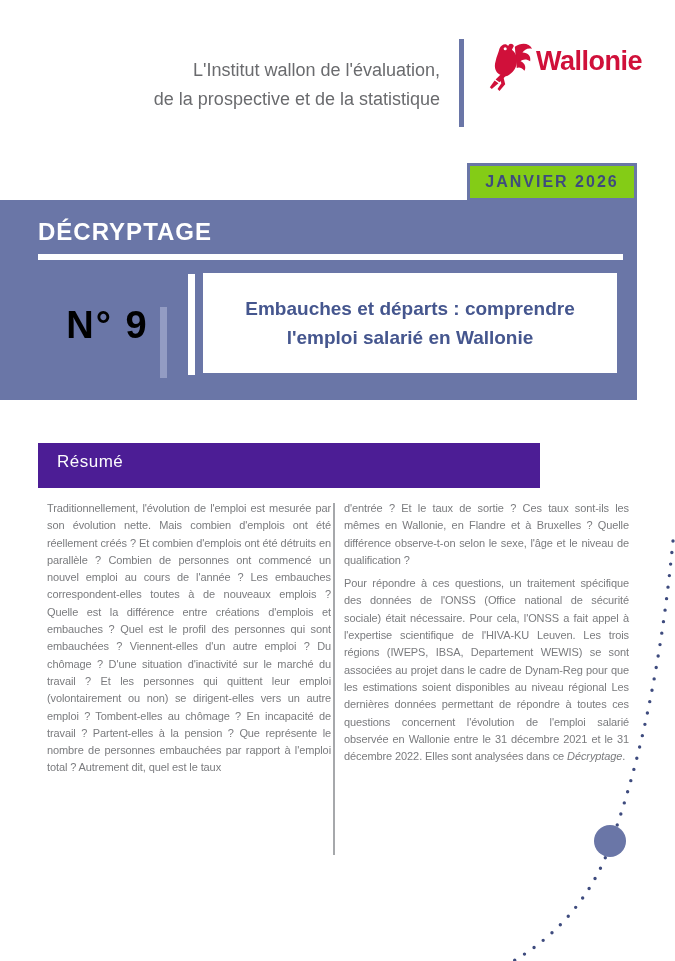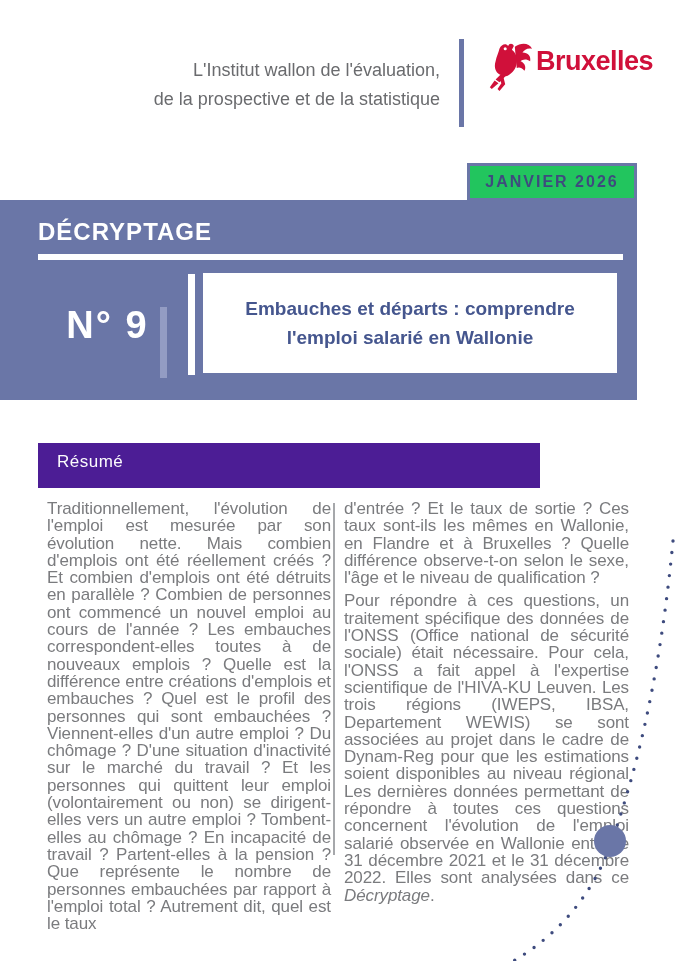--- a/index.html
+++ b/index.html
@@ -30,41 +30,41 @@
     position:absolute; left:0; top:0; width:40px; height:34px;
     background:#e2173d; border-radius:5px;
   }
   .iweps-word {
     position:absolute; left:48px; top:2px;
     font-size:28px; font-weight:800; color:#2b2b2e; letter-spacing:-0.5px;
   }
   
   .date-badge {
     position:absolute; left:467px; top:163px; width:170px; height:38px;
-    background:#22c55e; border:3px solid #6a76a7;
+    background:#84cc16; border:3px solid #6a76a7;
     display:flex; align-items:center; justify-content:center;
     font-size:16px; font-weight:700; letter-spacing:2px; color:#3e4b7e;
   }
   
   .band {
     position:absolute; left:0; top:200px; width:637px; height:200px;
     background:#6a76a7;
   }
   .collection {
     position:absolute; left:38px; top:18px;
     font-size:24px; font-weight:700; letter-spacing:1px; color:#ffffff;
   }
   .collection-underline {
     position:absolute; left:38px; top:54px; width:585px; height:6px;
     background:#ffffff;
   }
   .issue-number {
     position:absolute; left:50px; top:104px; width:115px;
     text-align:center; font-size:38px; font-weight:700;
-    letter-spacing:2px; color:#ffffff;
+    letter-spacing:2px; color:#000000;
   }
   .light-bar {
     position:absolute; left:160px; top:107px; width:7px; height:71px;
     background:#939cc3;
   }
   .white-bar {
     position:absolute; left:188px; top:74px; width:7px; height:101px;
     background:#ffffff;
   }
   .title-box {
@@ -81,21 +81,21 @@
     font-size:17px; letter-spacing:0.5px; padding:9px 0 0 19px;
   }
   .columns { position:absolute; left:47px; top:500px; width:584px; }
   .col-left  { position:absolute; left:0;    top:0; width:284px; }
   .col-right { position:absolute; left:297px; top:0; width:285px; }
   .col-divider {
     position:absolute; left:286px; top:3px; width:2px; height:352px;
     background:#a6a8ab;
   }
   .body-p {
-    font-size:17px; line-height:17.3px; color:#7a7b7e;
+    font-size:11px; line-height:17.3px; color:#7a7b7e;
     text-align:justify; letter-spacing:-0.1px;
   }
   .body-p + .body-p { margin-top:6px; }
   
   .deco { position:absolute; left:0; top:0; pointer-events:none; }
 </style>
 </head>
 <body>
 
 <div class="page">
@@ -110,21 +110,21 @@
   <div class="logo-wallonie">
     <span class="rooster">
       <svg width="48" height="54" viewBox="0 0 50 56" fill="#d0103a" xmlns="http://www.w3.org/2000/svg">
         <path d="M30 7 C37 2 45 3 48 9 C43 8 40 10 38 13 C44 13 47 17 46 22 C42 19 38 20 36 22 C41 24 42 29 40 32 C37 28 34 28 32 29 Z"></path>
         <path d="M14 9 C16 4 21 3 23 6 C24 3 28 3 29 6 L27 10 C31 13 33 18 32 24 C31 31 26 36 20 38 L14 44 L10 41 L15 36 C10 34 8 28 10 22 C11 17 13 13 14 9 Z"></path>
         <path d="M18 38 L20 46 L14 53 L12 51 L16 45 L14 40 Z"></path>
         <path d="M9 42 L4 49 L6 51 L13 45 Z"></path>
         <circle cx="20" cy="9" r="1.6" fill="#ffffff"></circle>
       </svg>
     </span>
-    <span class="wallonie-word">Bruxelles</span>
+    <span class="wallonie-word">Wallonie</span>
   </div>
 
 
   <div class="date-badge">JANVIER 2026</div>
 
   <div class="band">
     <div class="collection">DÉCRYPTAGE</div>
     <div class="collection-underline"></div>
     <div class="issue-number">N° 9</div>
     <div class="light-bar"></div>

